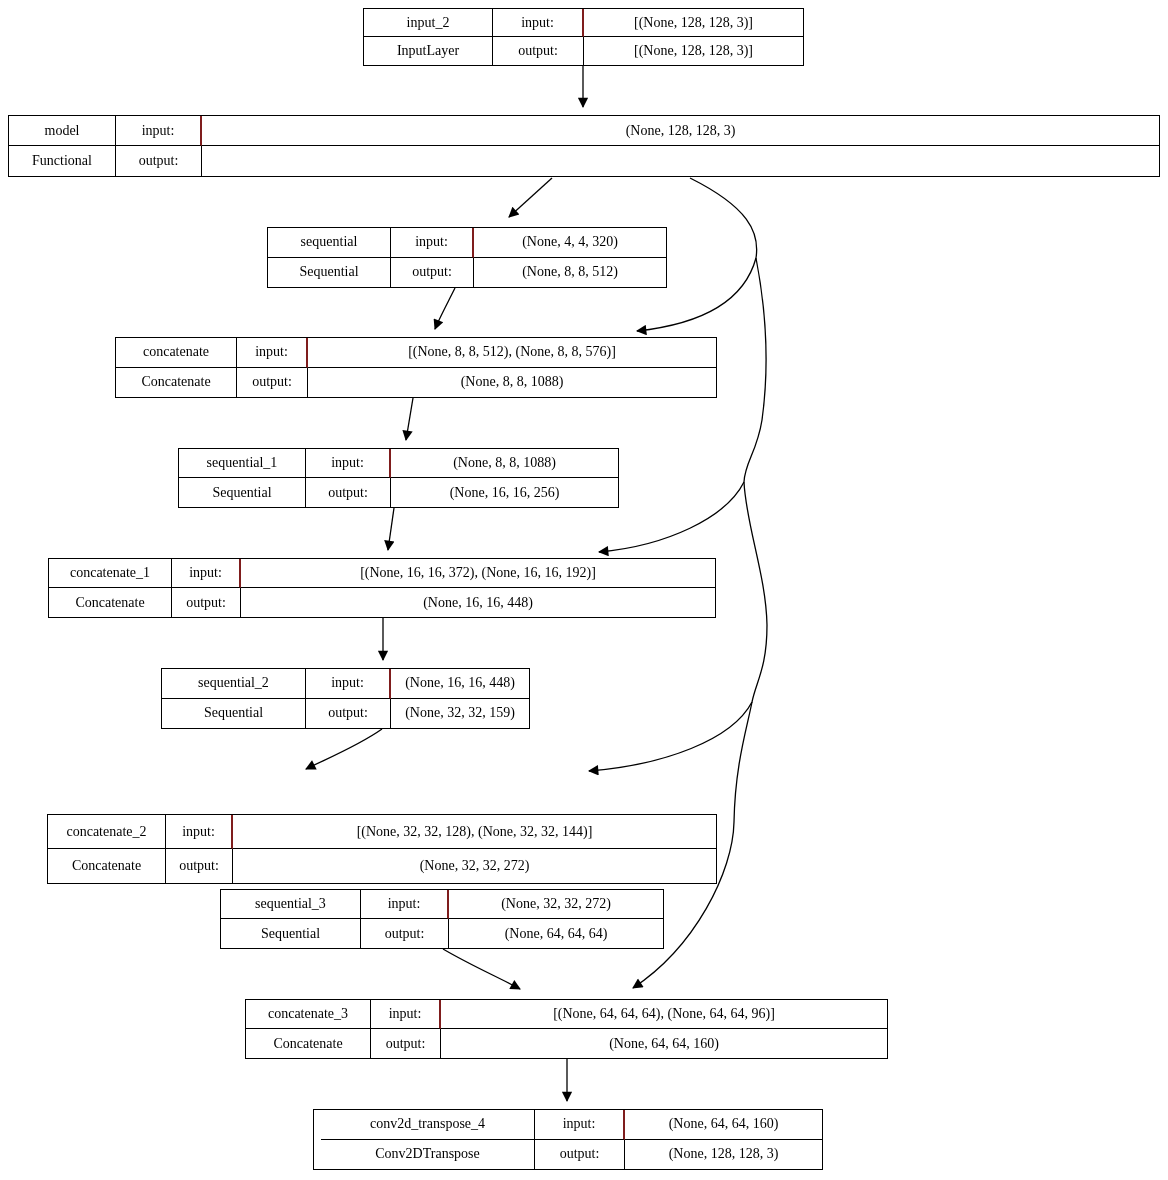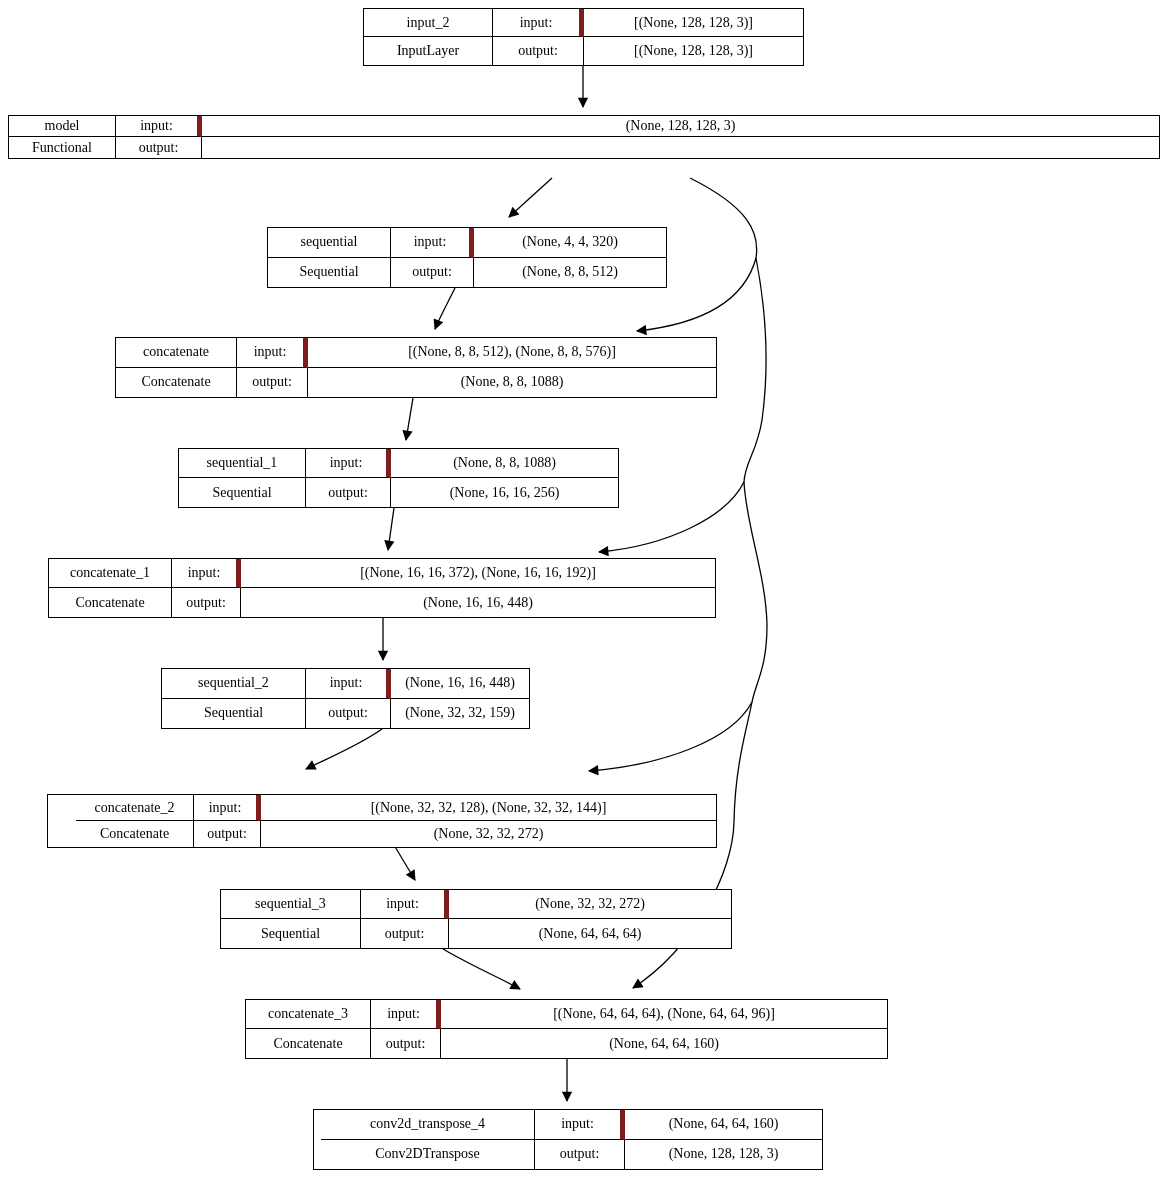--- a/index.html
+++ b/index.html
@@ -21,34 +21,34 @@
     box-sizing:border-box;
   }
   .cell{
     display:flex;align-items:center;justify-content:center;
     white-space:nowrap;
     padding:0 4px;
     box-sizing:border-box;
     line-height:1;
   }
   .cell:nth-child(1){border-right:1px solid #000;border-bottom:1px solid #000;}
-  .cell:nth-child(2){border-right:5px solid #7f1d1d;border-bottom:1px solid #000;}
+  .cell:nth-child(2){border-right:2px solid #7f1d1d;border-bottom:1px solid #000;}
   .cell:nth-child(3){border-bottom:1px solid #000;}
   .cell:nth-child(4){border-right:1px solid #000;}
   .cell:nth-child(5){border-right:1px solid #000;}
 
   #n-input_2           {left:363px;top:8px;   width:441px; height:58px;--c1:129px;--c2:91px;}
-  #n-model             {left:8px;  top:115px; width:1152px;height:44px;--c1:107px;--c2:86px;}
+  #n-model             {left:8px;  top:115px; width:1152px;height:62px;--c1:107px;--c2:86px;}
   #n-sequential        {left:267px;top:227px; width:400px; height:61px;--c1:123px;--c2:83px;}
   #n-concatenate       {left:115px;top:337px; width:602px; height:61px;--c1:121px;--c2:71px;}
   #n-sequential_1      {left:178px;top:448px; width:441px; height:60px;--c1:127px;--c2:85px;}
   #n-concatenate_1     {left:48px; top:558px; width:668px; height:60px;--c1:123px;--c2:69px;}
   #n-sequential_2      {left:161px;top:668px; width:369px; height:61px;--c1:144px;--c2:85px;}
-  #n-concatenate_2     {left:47px; top:794px; width:670px; height:54px;padding-left:28px;--c1:118px;--c2:67px;}
-  #n-sequential_3      {left:220px;top:889px; width:512px; height:60px;--c1:140px;--c2:88px;}
+  #n-concatenate_2     {left:47px; top:814px; width:670px; height:70px;--c1:118px;--c2:67px;}
+  #n-sequential_3      {left:220px;top:889px; width:444px; height:60px;--c1:140px;--c2:88px;}
   #n-concatenate_3     {left:245px;top:999px; width:643px; height:60px;--c1:125px;--c2:70px;}
   #n-conv2d_transpose_4{left:313px;top:1109px;width:510px; height:61px;padding-left:7px;--c1:214px;--c2:90px;}
 
   #edges{position:absolute;left:0;top:0;pointer-events:none;}
   .edge{fill:none;stroke:#000;stroke-width:1.3px;}
 </style>
 </head>
 <body>
 
 <div id="canvas">

